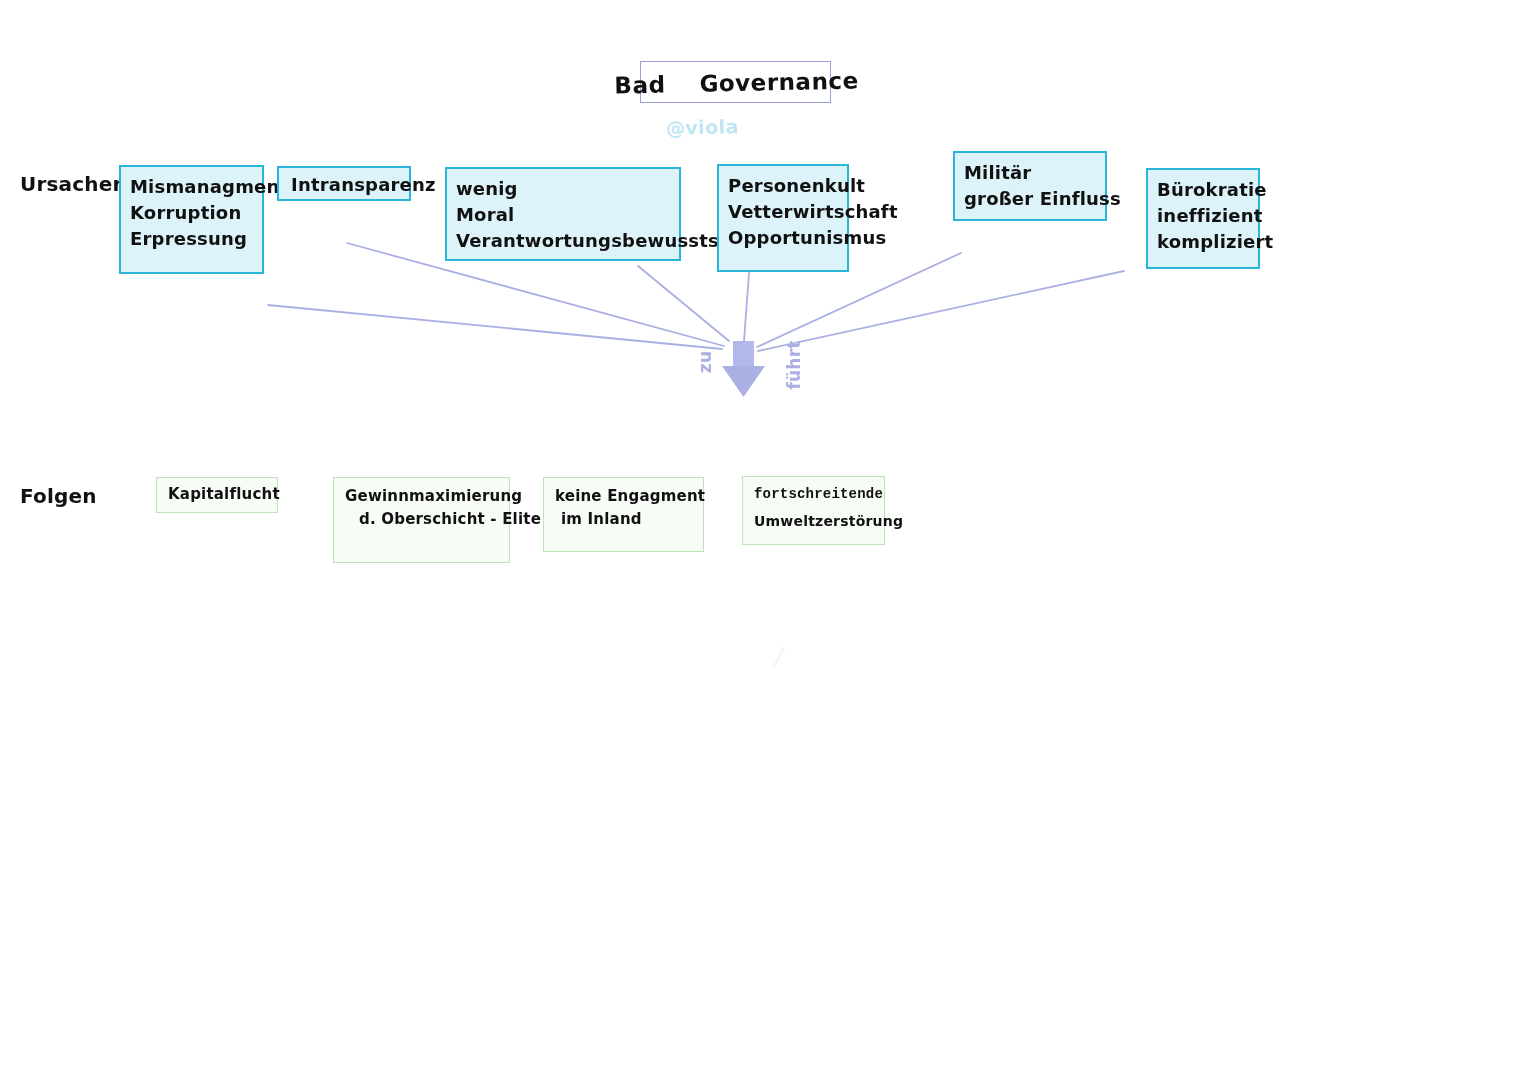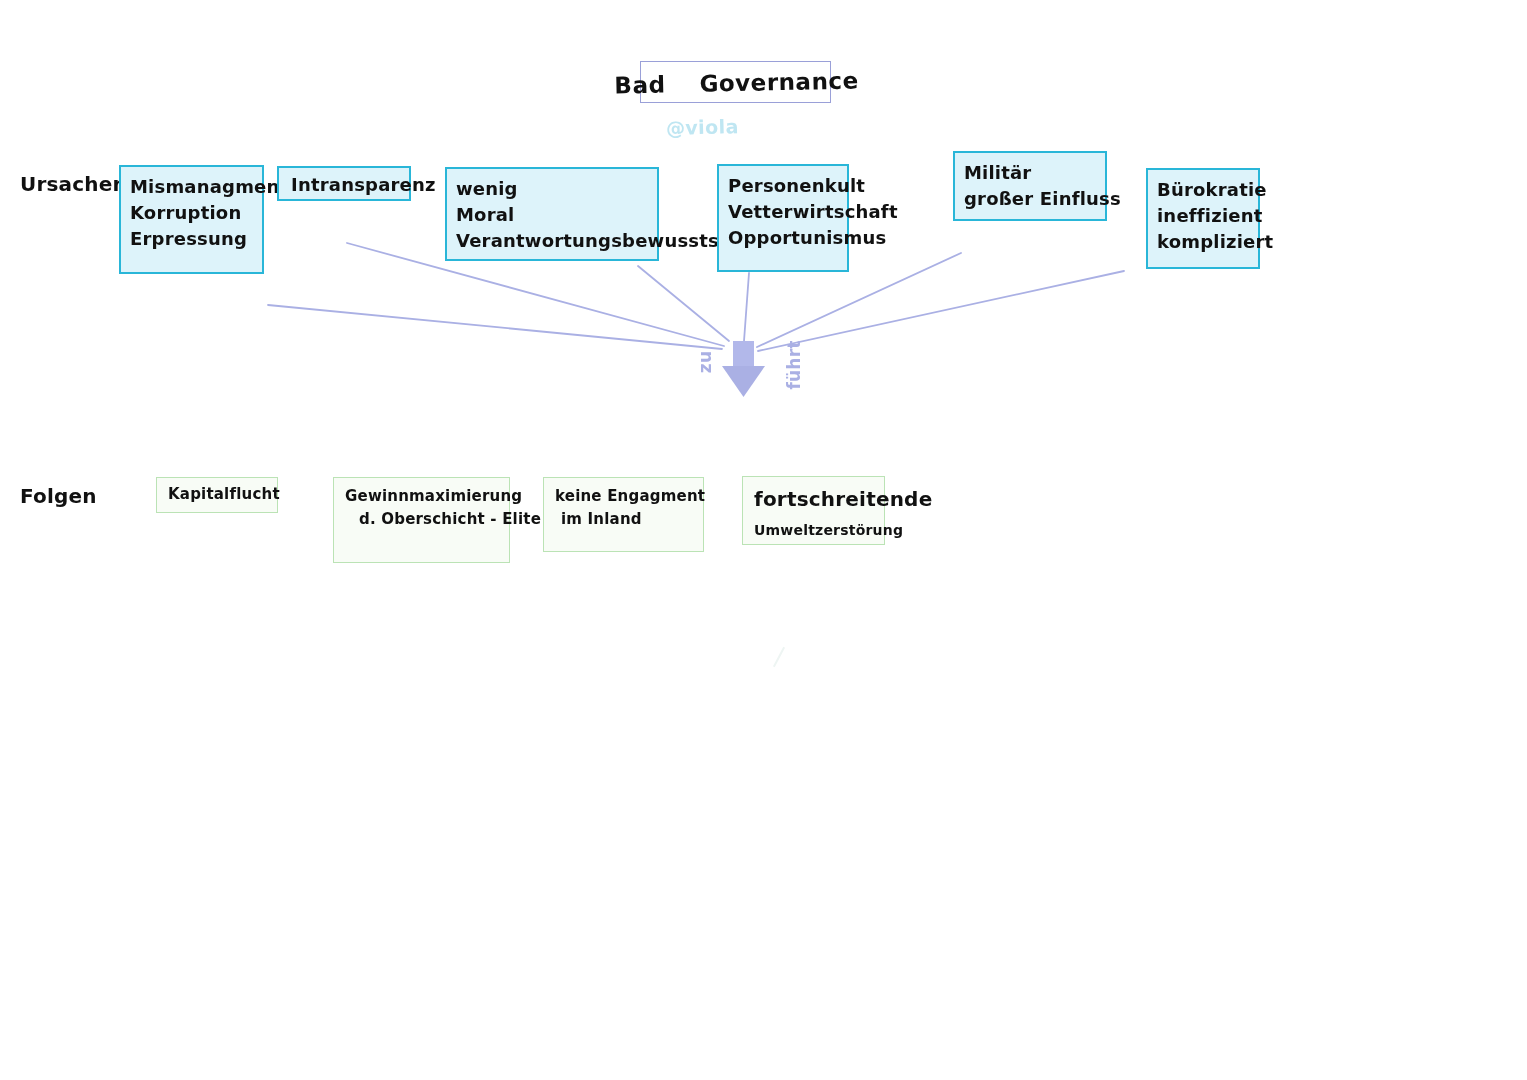--- a/index.html
+++ b/index.html
@@ -194,21 +194,21 @@
   <div class="cause-box" style="left:119px; top:165px; width:145px; height:109px;">
     <span class="line hand">Mismanagment</span>
     <span class="line hand">Korruption</span>
     <span class="line hand">Erpressung</span>
   </div>
 
   <div class="cause-box" style="left:277px; top:166px; width:134px; height:35px; padding-top:4px;padding-left:12px;">
     <span class="line hand">Intransparenz</span>
   </div>
 
-  <div class="cause-box" style="left:445px; top:167px; width:214px; height:94px;">
+  <div class="cause-box" style="left:445px; top:167px; width:236px; height:94px;">
     <span class="line hand">wenig</span>
     <span class="line hand">Moral</span>
     <span class="line hand">Verantwortungsbewusstsein</span>
   </div>
 
   <div class="cause-box" style="left:717px; top:164px; width:132px; height:108px;">
     <span class="line hand">Personenkult</span>
     <span class="line hand">Vetterwirtschaft</span>
     <span class="line hand">Opportunismus</span>
   </div>
@@ -232,20 +232,20 @@
     <span class="line hand">Gewinnmaximierung</span>
     <span class="line hand">d. Oberschicht - Elite</span>
   </div>
 
   <div class="effect-box indent-small" style="left:543px; top:477px; width:161px; height:75px;">
     <span class="line hand">keine Engagment</span>
     <span class="line hand">im Inland</span>
   </div>
 
   <div class="effect-box" style="left:742px; top:476px; width:143px; height:69px;">
-    <span class="line hand" style="font-size:20px;">fortschreitende</span>
+    <span class="line hand" style="font-size:14px;font-family:Liberation Mono, monospace;">fortschreitende</span>
     <span class="line hand" style="font-size:14px; margin-top:6px;text-align:center;">Umweltzerstörung</span>
   </div>
 
 
   <div id="stray-mark"></div>
 
 </div>
 
 </body></html>

